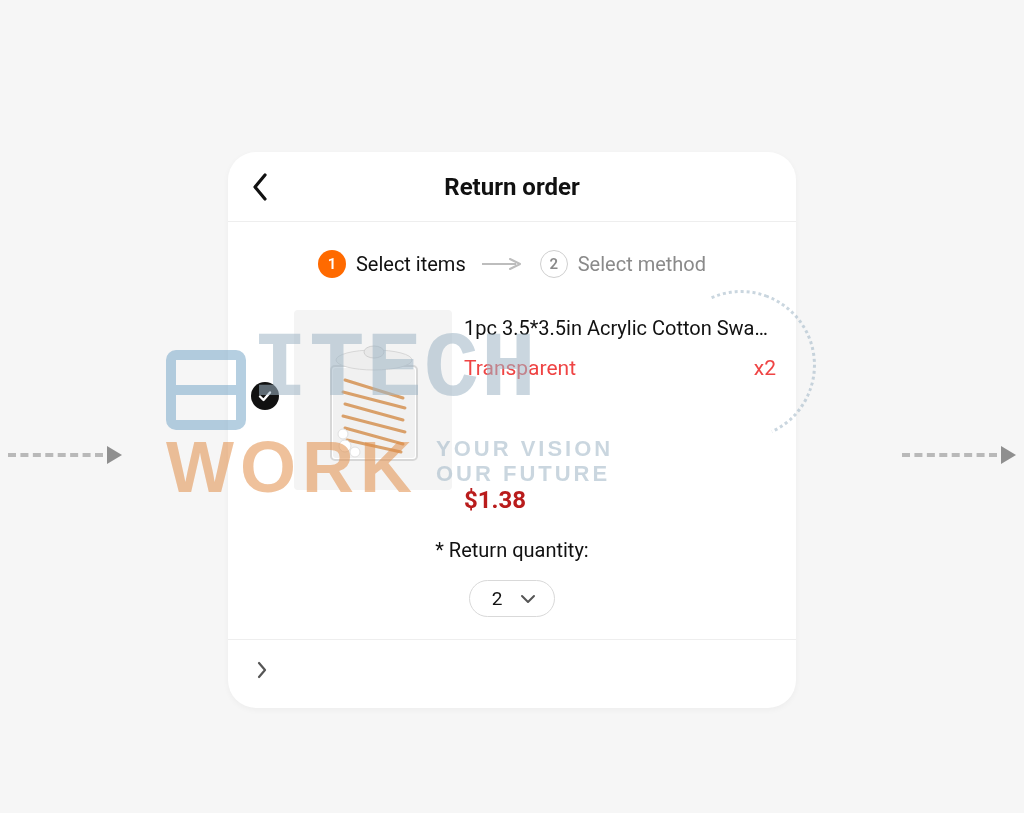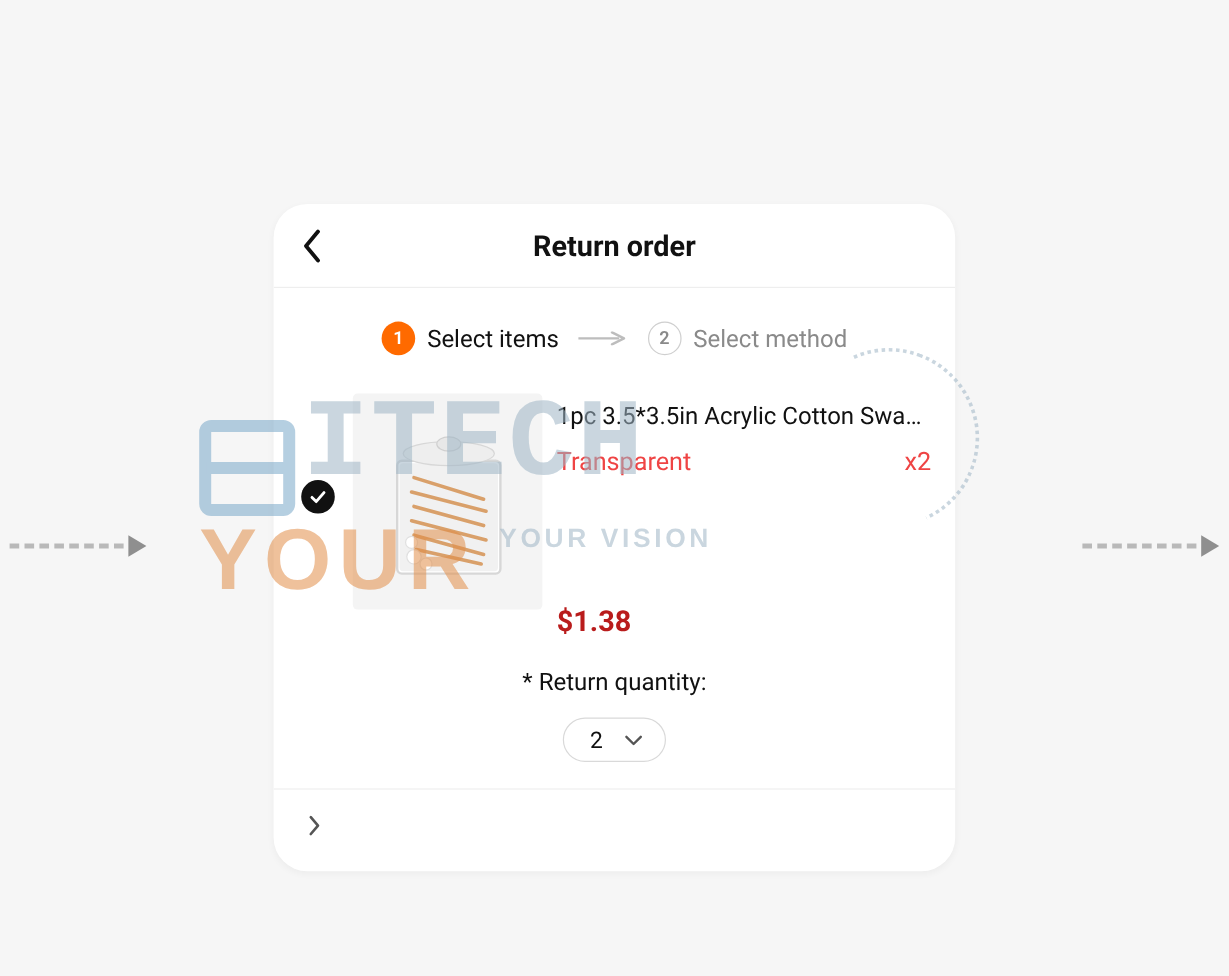--- a/index.html
+++ b/index.html
@@ -32,21 +32,21 @@
     border-top: 9px solid transparent;
     border-bottom: 9px solid transparent;
     border-left: 15px solid #8f8f8f;
     margin-left: 4px;
   }
 
   
   .card {
     position: absolute;
     left: 50%;
-    top: 170px;
+    top: 152px;
     transform: translateX(-50%);
     width: 568px;
     background: #ffffff;
     border-radius: 28px;
     box-shadow: 0 2px 6px rgba(0,0,0,0.04);
     overflow: hidden;
   }
 
   
   .card-header {
@@ -292,23 +292,24 @@
   <div class="arrow-head"></div>
 </div>
 
 <div class="watermark">
   <div class="wm-dots"></div>
   <div class="wm-row1">
     <div class="wm-box"></div>
     <div class="wm-tech"><span>I</span><span>TECH</span></div>
   </div>
   <div class="wm-row2">
-    <div class="wm-work">YOUR</div>
+    <div class="wm-work">WORK</div>
     <div class="wm-tag">
       <span>YOUR VISION</span>
+      <span>OUR FUTURE</span>
     </div>
   </div>
 </div>
 
 <div class="card">
 
   <div class="card-header">
     <div class="back-btn">
       <svg viewBox="0 0 18 30">
         <polyline points="14,3 4,15 14,27" fill="none" stroke="#111" stroke-width="3.2" stroke-linecap="round" stroke-linejoin="round"></polyline>

